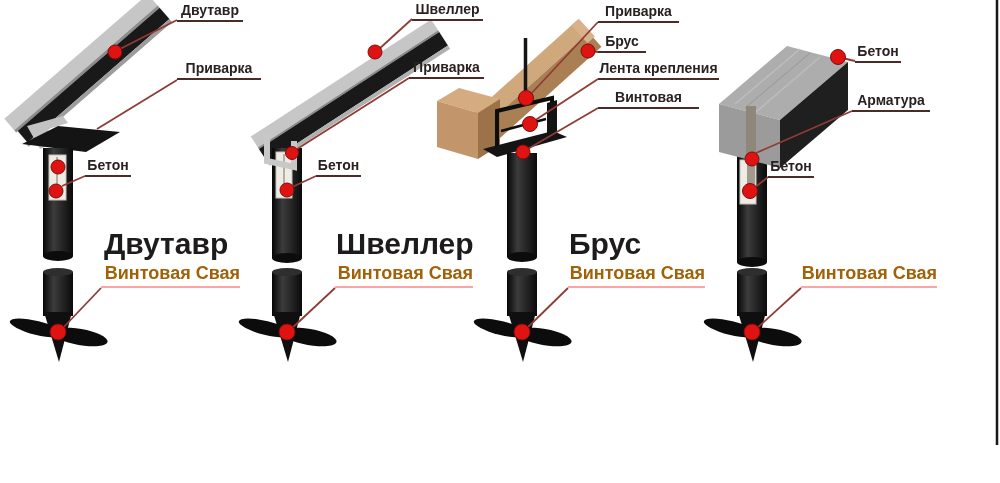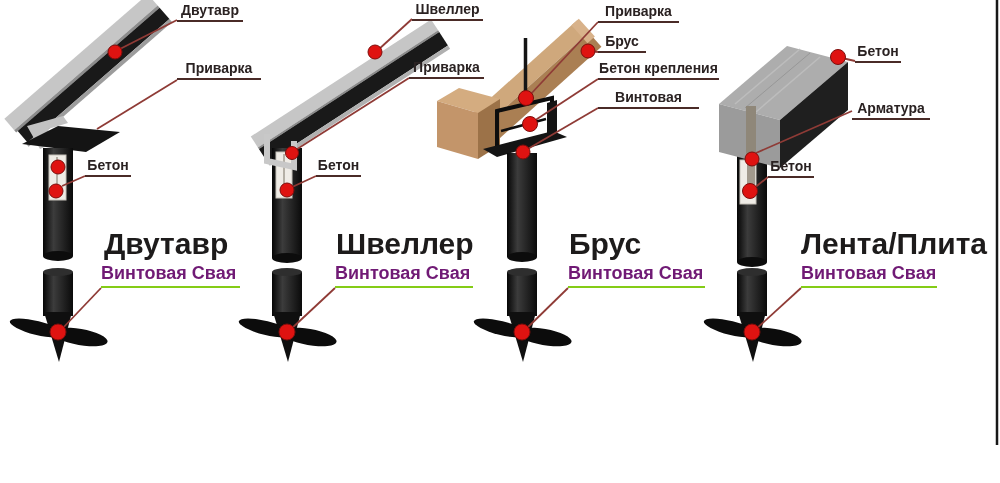--- a/index.html
+++ b/index.html
@@ -16,24 +16,25 @@
     padding-bottom:2px;
     white-space:nowrap;
   }
   .col-title{
     position:absolute;
     font-weight:bold;font-size:30px;line-height:30px;color:#1d1b1b;
     white-space:nowrap;
   }
   .col-subtitle{
     position:absolute;
-    font-weight:bold;font-size:18px;line-height:19px;color:#701a75;
-    border-bottom:2px solid #84cc16;
+    font-weight:bold;font-size:18px;line-height:19px;color:#a16207;
+    border-bottom:2px solid #fca5a5;
     padding-bottom:3px;
     white-space:nowrap;
+    text-align:right;
   }
 </style>
 </head>
 <body>
 
 <div id="stage">
 
   <svg id="gfx" width="1000" height="483" viewBox="0 0 1000 483">
     <defs>
       <linearGradient id="pileG" x1="0" y1="0" x2="1" y2="0">
@@ -161,30 +162,29 @@
   <div class="callout" style="left:177px;top:3px;width:66px;">Двутавр</div>
   <div class="callout" style="left:177px;top:61px;width:84px;">Приварка</div>
   <div class="callout" style="left:85px;top:158px;width:46px;">Бетон</div>
 
   <div class="callout" style="left:412px;top:2px;width:71px;">Швеллер</div>
   <div class="callout" style="left:409px;top:60px;width:75px;">Приварка</div>
   <div class="callout" style="left:316px;top:158px;width:45px;">Бетон</div>
 
   <div class="callout" style="left:598px;top:4px;width:81px;">Приварка</div>
   <div class="callout" style="left:598px;top:34px;width:48px;">Брус</div>
-  <div class="callout" style="left:598px;top:61px;width:121px;">Бетон крепления</div>
+  <div class="callout" style="left:598px;top:61px;width:121px;">Лента крепления</div>
   <div class="callout" style="left:598px;top:90px;width:101px;">Винтовая</div>
 
   <div class="callout" style="left:855px;top:44px;width:46px;">Бетон</div>
-  <div class="callout" style="left:852px;top:101px;width:78px;">Арматура</div>
+  <div class="callout" style="left:852px;top:93px;width:78px;">Арматура</div>
   <div class="callout" style="left:768px;top:159px;width:46px;">Бетон</div>
 
   <div class="col-title" style="left:104px;top:229px;">Двутавр</div>
   <div class="col-title" style="left:336px;top:229px;">Швеллер</div>
   <div class="col-title" style="left:569px;top:229px;">Брус</div>
-  <div class="col-title" style="left:801px;top:229px;">Лента/Плита</div>
 
   <div class="col-subtitle" style="left:101px;top:264px;width:139px;">Винтовая Свая</div>
   <div class="col-subtitle" style="left:335px;top:264px;width:138px;">Винтовая Свая</div>
   <div class="col-subtitle" style="left:568px;top:264px;width:137px;">Винтовая Свая</div>
   <div class="col-subtitle" style="left:801px;top:264px;width:136px;">Винтовая Свая</div>
 
 </div>
 
 </body></html>

